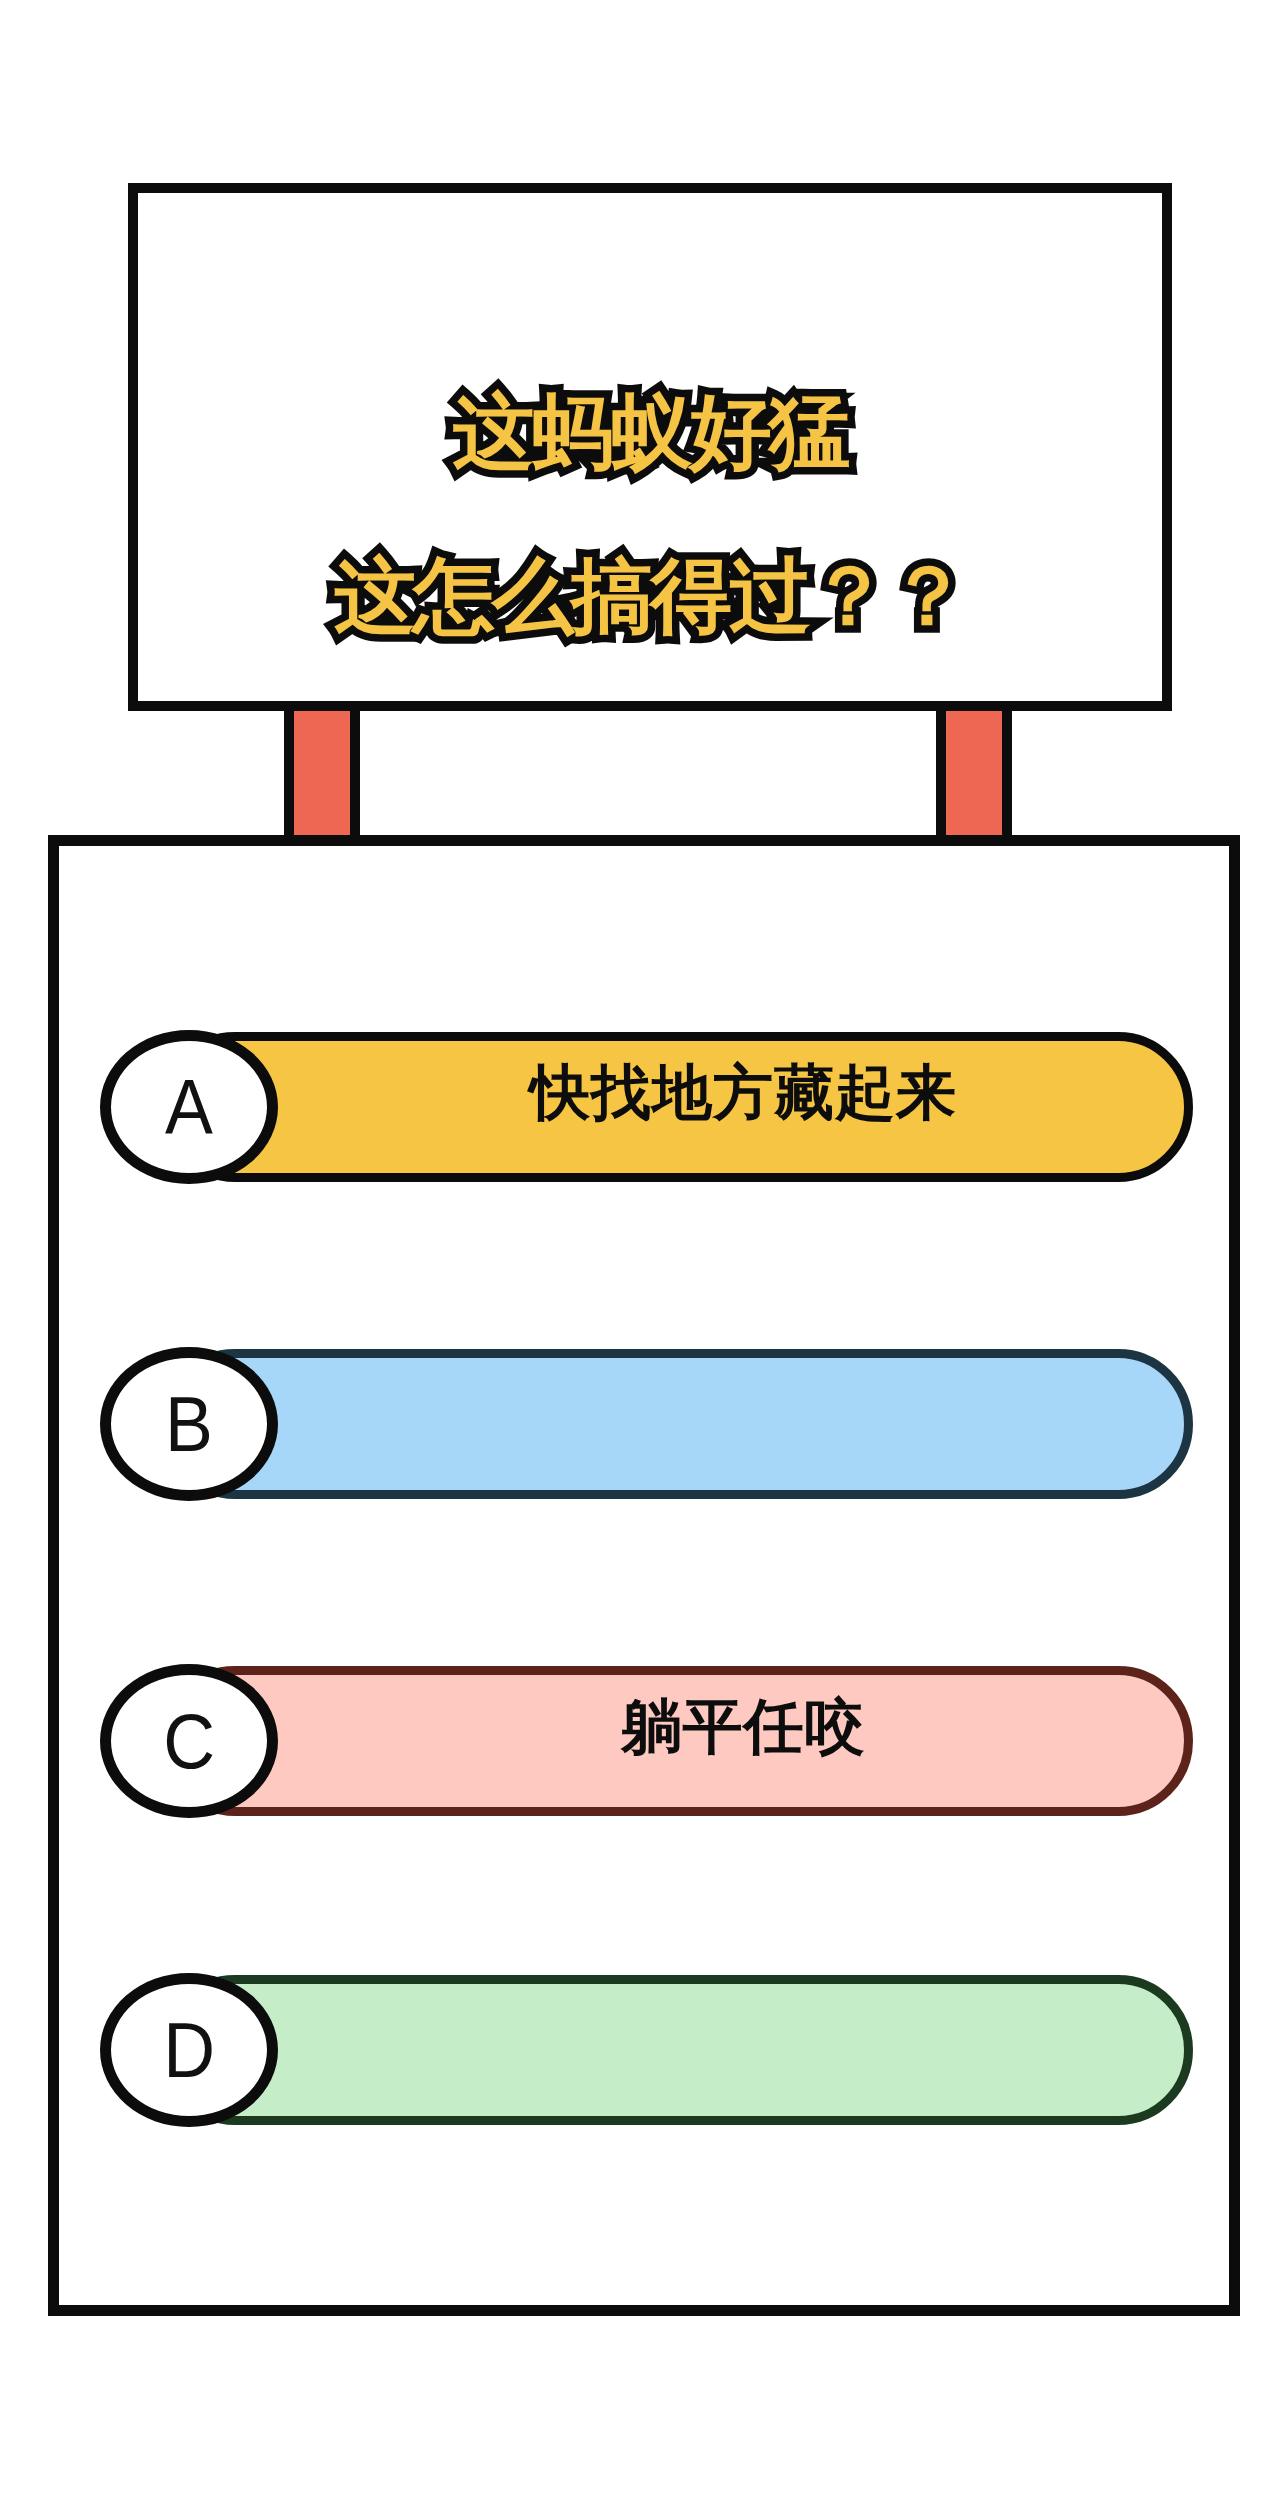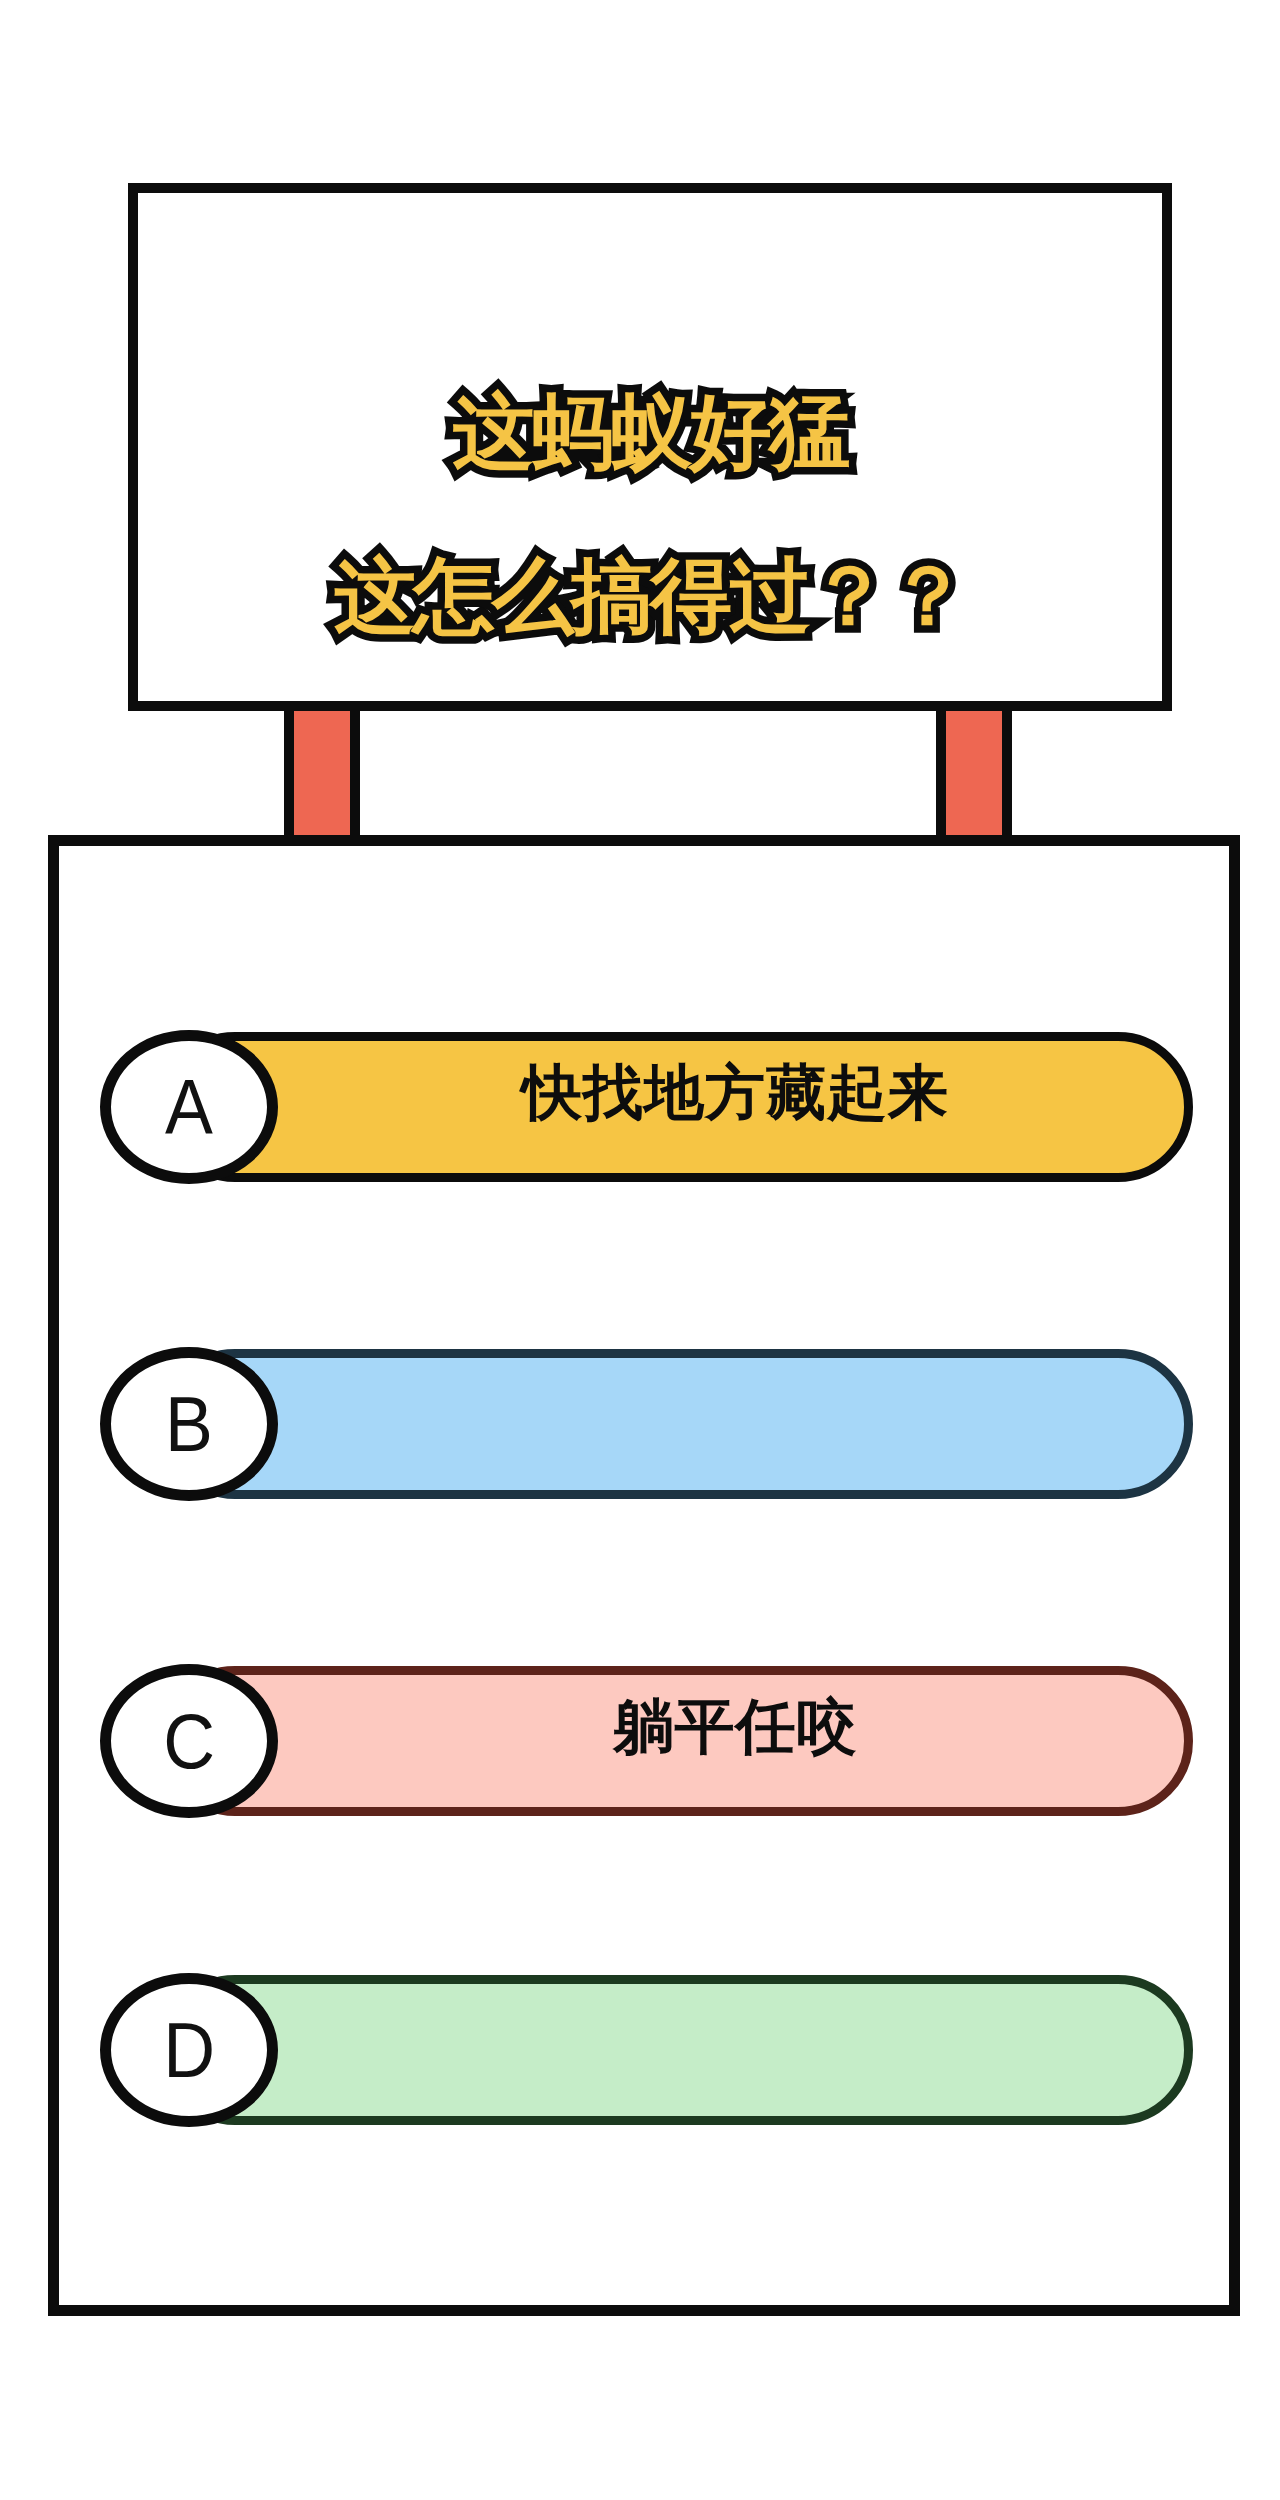--- a/index.html
+++ b/index.html
@@ -55,21 +55,21 @@
   .opt-c{top:1664px;}
   .opt-d{top:1973px;}
   .pill{
     position:absolute;left:160px;top:2px;width:1033px;height:150px;
     box-sizing:border-box;
     border:9px solid #0c0c0c;           
     border-radius:78px;
     background:#eee;                     
   }
   .label-wrap{
-    position:absolute;left:278px;top:2px;width:915px;height:122px;
+    position:absolute;left:286px;top:2px;width:915px;height:122px;
     display:flex;align-items:center;justify-content:center;
   }
   .label-wrap span{
     font-size:60px;font-weight:600;color:#0d0d0d;
     letter-spacing:1px;white-space:nowrap;
   }
   .badge{
     position:absolute;left:100px;top:0;width:178px;height:154px;
     box-sizing:border-box;
     background:#ffffff;border:11px solid #0c0c0c;border-radius:50%;

